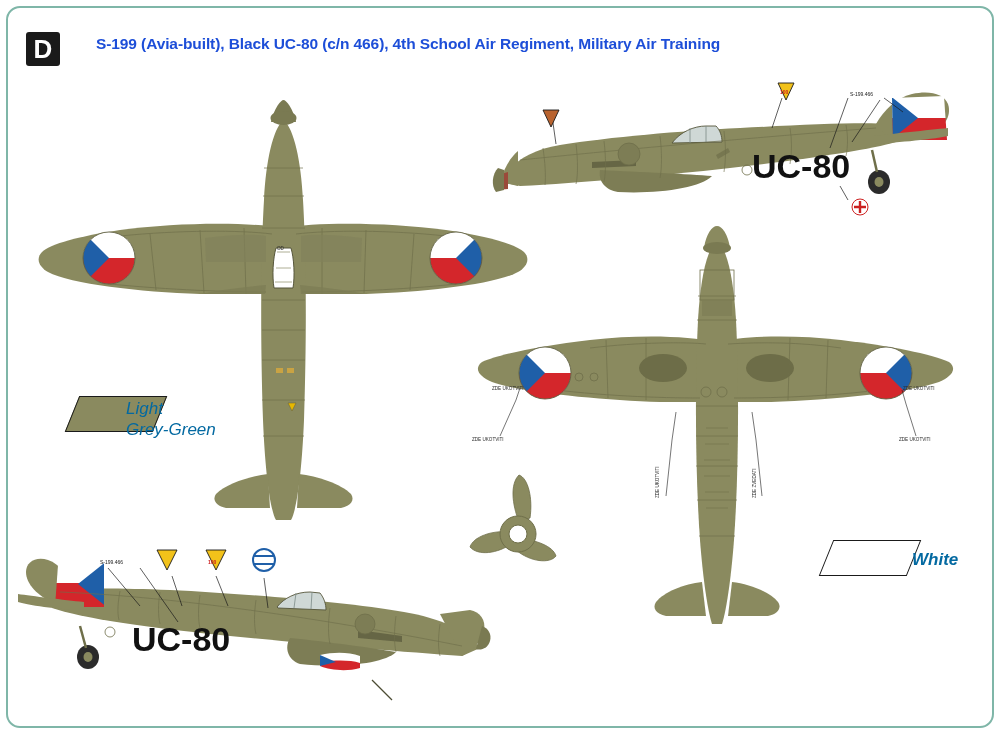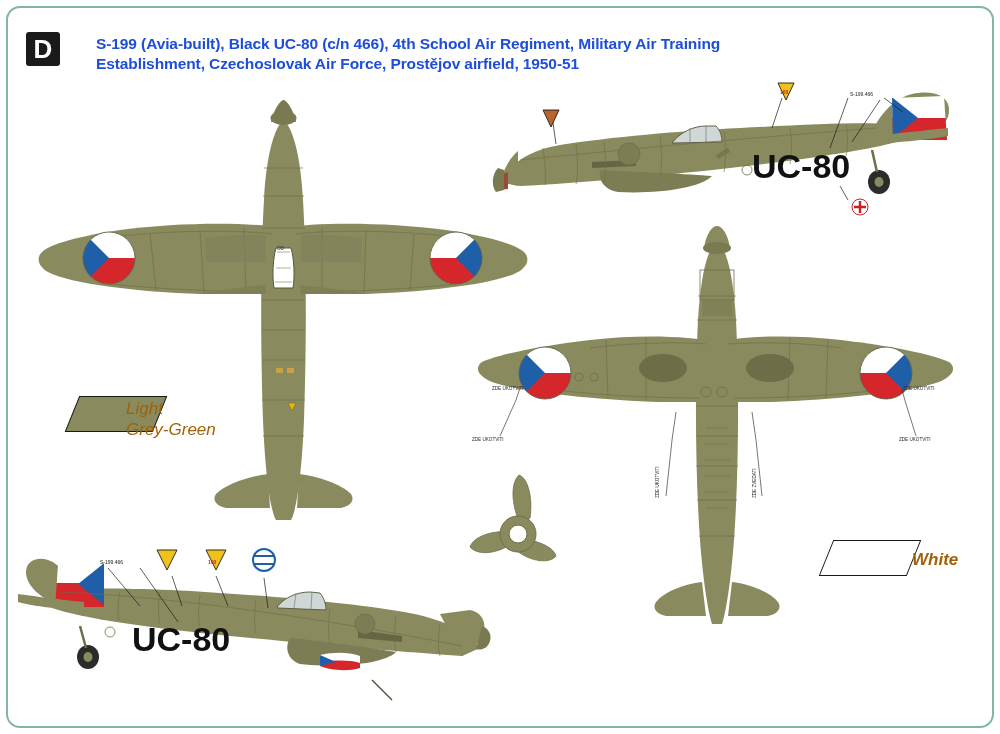--- a/index.html
+++ b/index.html
@@ -54,21 +54,21 @@
     width: 86px; height: 34px;
     border: 1.2px solid #1a1a1a;
   }
   .swatch.green { background: #8a8a5f; }
   .swatch.white { background: #ffffff; }
   .swatch-skew { transform: skewX(-22deg); }
   .legend-label {
     position: absolute;
     font-size: 17px;
     font-style: italic;
-    color: #a16207;
+    color: #0369a1;
     line-height: 1.25;
   }
   
   svg.art {
     position: absolute;
     left: 0; top: 0;
     width: 1000px; height: 734px;
     overflow: visible;
   }
   .marking-text {
@@ -97,21 +97,20 @@
 <body>
 
 <div id="sheet">
 
   <div class="frame"></div>
 
   <div class="letter-badge">D</div>
 
   <div class="caption">
     <div>S-199 (Avia-built), Black UC-80 (c/n 466), 4th School Air Regiment, Military Air Training</div>
-    <div>Establishment, Czechoslovak Air Force, Prostějov airfield, 1950-51</div>
   </div>
 
   <svg class="art" viewBox="0 0 1000 734">
     <defs>
       <clipPath id="clipRoundelTL">
           <circle cx="109" cy="258" r="26"></circle>
         </clipPath>
       <clipPath id="clipRoundelTR">
           <circle cx="456" cy="258" r="26"></circle>
         </clipPath>

